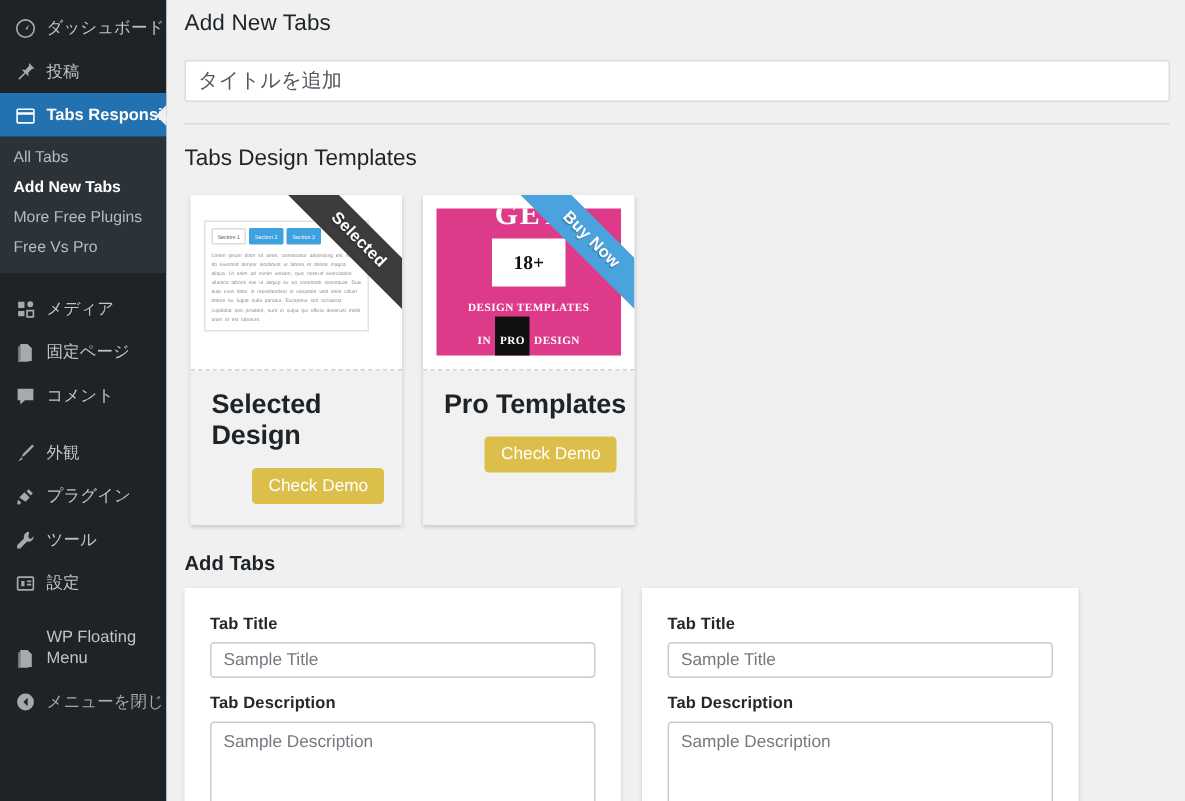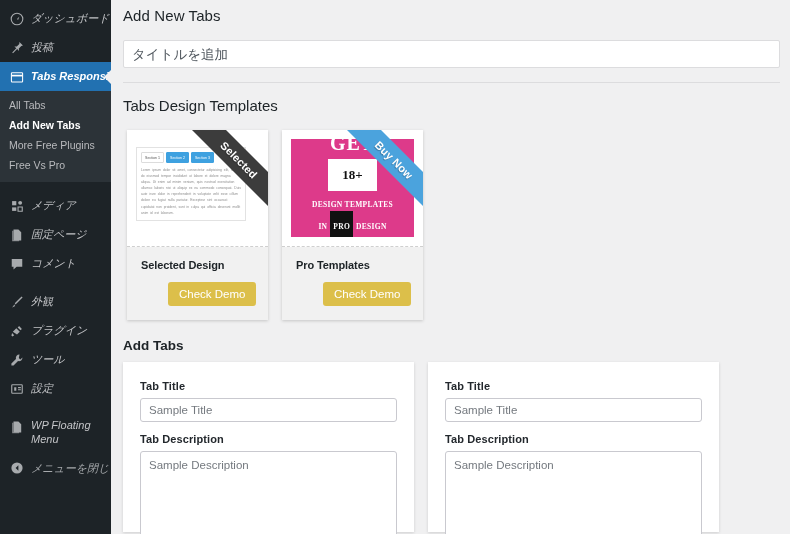--- a/index.html
+++ b/index.html
@@ -14,29 +14,28 @@
   
   #sidebar {
     width: 111px; height: 534px;
     background: #1d2327;
     flex: 0 0 111px;
     position: relative;
     overflow: hidden;
     padding-top: 4px;
   }
   .menu-item {
-    display: flex; align-items: flex-start;
+    display: flex; align-items: flex-end;
     gap: 7px;
     padding: 7px 0 7px 9px;
     color: #c3c4c7;
     font-size: 11px;
     line-height: 1.3;
     cursor: pointer;
     position: relative;
-    font-style: italic;
   }
   .menu-item .mi-label { white-space: nowrap; }
   .menu-item.two-line .mi-label { white-space: normal; line-height: 1.25; }
   .menu-item.active {
     background: #2271b1;
     color: #fff;
     font-weight: bold;
   }
   .menu-item.active::after {
     content: "";
@@ -131,21 +130,21 @@
     background: #fff;
     position: relative;
     overflow: hidden;
     border-bottom: 1px dashed #cfcfcf;
   }
   .tpl-foot {
     background: #f1f1f1;
     padding: 12px 0 14px 14px;
   }
   .tpl-name {
-    font-size: 11px;
+    font-size: 18px;
     font-weight: bold;
     color: #1d2327;
     margin-bottom: 11px;
     letter-spacing: -.1px;
   }
   .demo-btn {
     display: inline-block;
     background: #dcbf4a;
     color: #fff;
     border: none;

